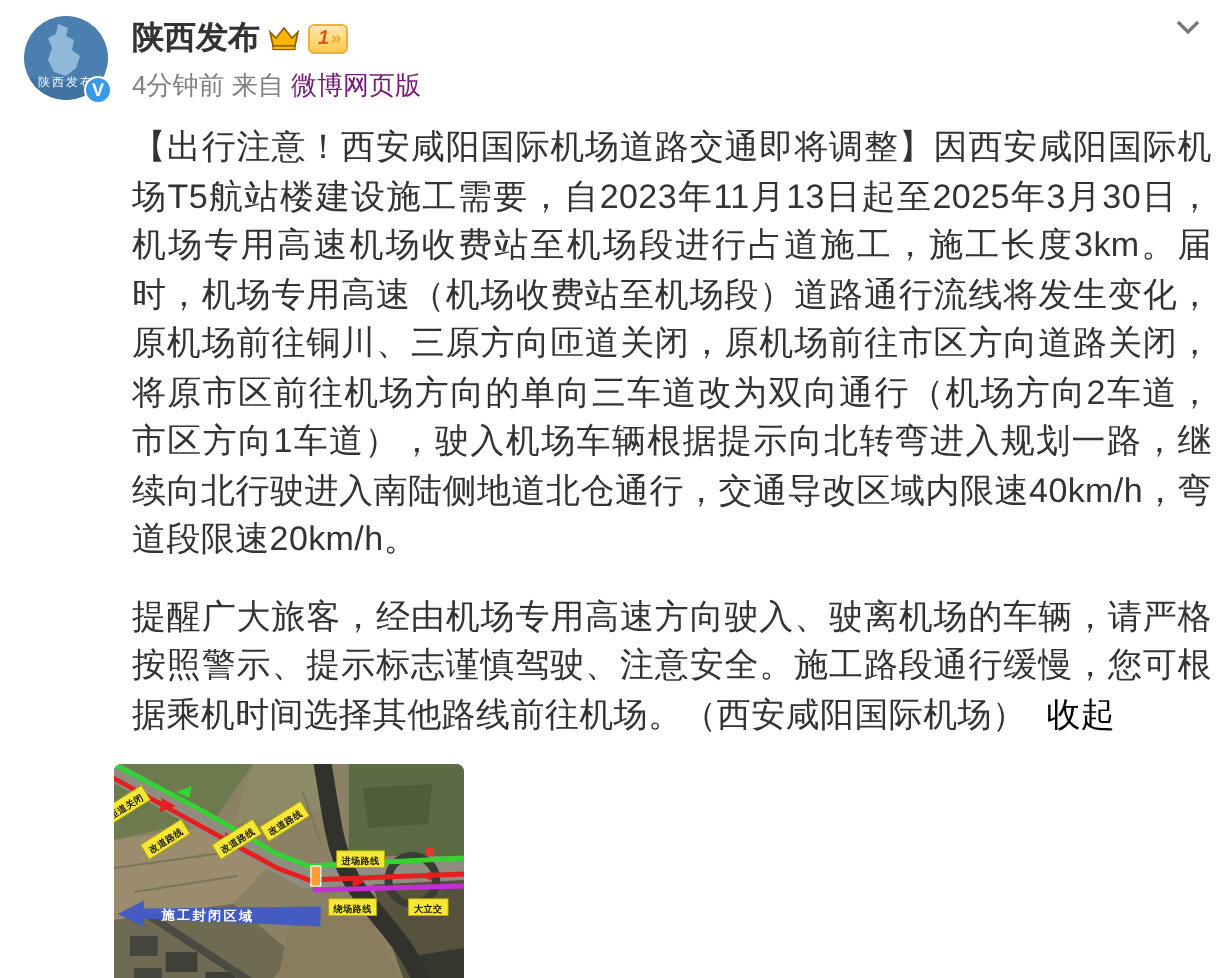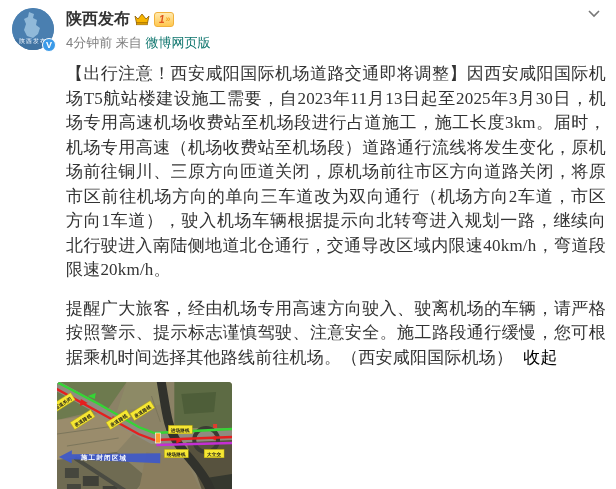--- a/index.html
+++ b/index.html
@@ -20,26 +20,26 @@
     display:flex;align-items:center;justify-content:center;box-sizing:border-box;}
   .user-block{position:absolute;left:54px;top:1px;}
   .name-row{display:flex;align-items:center;gap:4px;height:20px;}
   .username{font-size:16px;font-weight:bold;color:#333333;cursor:pointer;}
   .crown-icon{display:inline-flex;width:16px;height:14px;}
   .vip-badge{display:inline-flex;align-items:center;height:13px;padding:0 2px 0 4px;
     background:linear-gradient(#ffe9ae,#ffc84f);border:1px solid #f0b13c;border-radius:3px;
     font-size:10px;font-weight:bold;font-style:italic;color:#e0541e;line-height:13px;}
   .vip-badge .chev{color:#f5a623;font-style:normal;font-weight:bold;margin-left:1px;font-size:9px;}
   .time-row{margin-top:5px;font-size:13px;color:#808080;}
-  .time-row .src{color:#0f766e;cursor:pointer;text-align:right;}
+  .time-row .src{color:#701a75;cursor:pointer;text-align:right;}
   .chevron{position:absolute;right:2px;top:-2px;width:16px;height:16px;cursor:pointer;}
   
   .post-content{position:absolute;left:66px;top:62px;width:540px;font-size:17px;
     line-height:24.5px;color:#333333;letter-spacing:0.2px;}
-  .post-content p{margin:0 0 14px 0;text-align:justify;font-family:Liberation Serif, serif;}
+  .post-content p{margin:0 0 14px 0;text-align:justify;}
   .collapse-link{color:#000000;cursor:pointer;margin-left:10px;text-decoration:none;}
   
   .map-image{width:175px;height:120px;margin:-2px 0 0 -9px;border-radius:4px;overflow:hidden;
     cursor:pointer;position:relative;background:#8b8266;}
   .map-image svg{display:block;width:175px;height:120px;}
   .map-label{font-size:4.6px;fill:#1a1a1a;font-weight:bold;}
   .banner-text{font-size:6.6px;fill:#ffffff;letter-spacing:1.2px;font-weight:bold;}
 </style>
 </head>
 <body>

